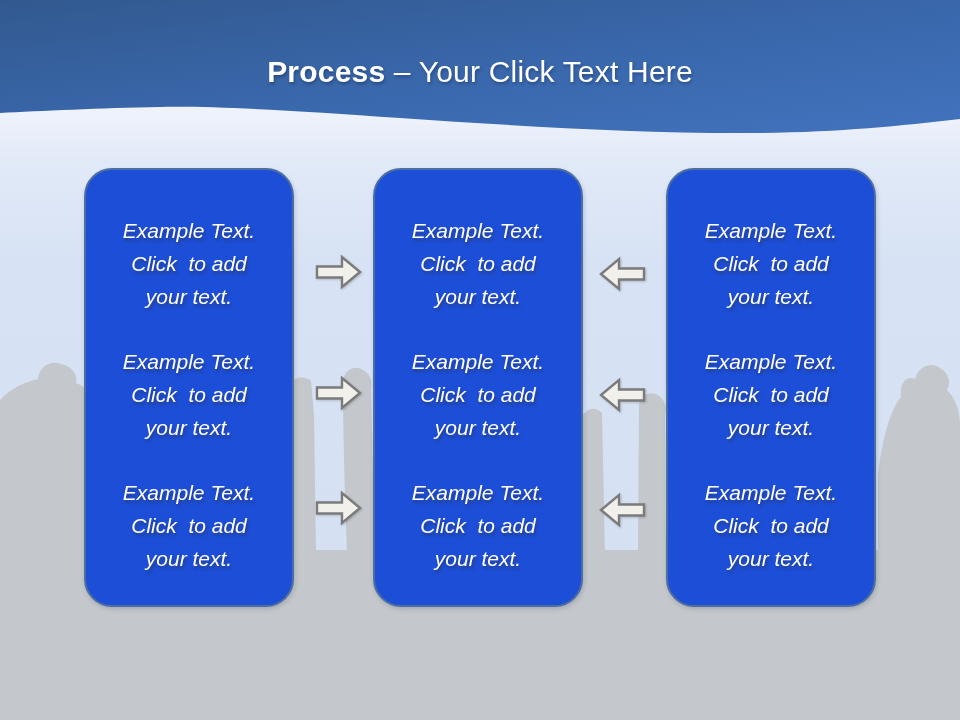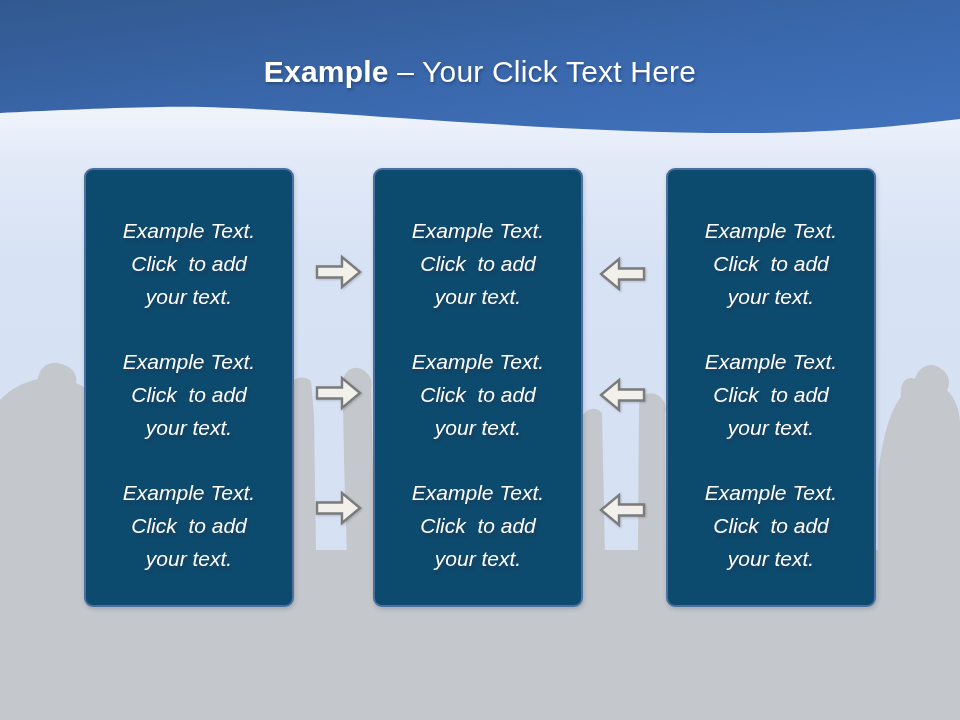--- a/index.html
+++ b/index.html
@@ -58,23 +58,23 @@
   }
   .title .bold { font-weight: 700; }
 
   
   .pbox {
     position: absolute;
     top: 168px;
     width: 210px;
     height: 439px;
     box-sizing: border-box;
-    background: #0c4a6e;
+    background: #1d4ed8;
     border: 2.5px solid #4d6f9f;
-    border-radius: 9px;
+    border-radius: 28px;
     display: flex;
     flex-direction: column;
     justify-content: center;
     align-items: center;
     gap: 32px;
     padding-top: 14px;
     box-shadow: 1px 2px 4px rgba(60, 80, 110, 0.25);
   }
   .pbox.b0 { left: 84px; }
   .pbox.b1 { left: 373px; }
@@ -136,21 +136,21 @@
       <defs>
         <linearGradient id="hdrGrad" x1="0" y1="0" x2="1" y2="1">
           <stop offset="0" stop-color="#32598f"></stop>
           <stop offset="0.55" stop-color="#3a68ad"></stop>
           <stop offset="1" stop-color="#4173bd"></stop>
         </linearGradient>
       </defs>
       <path fill="url(#hdrGrad)" d="M0 0 H960 V119 C900 126 840 132 760 133 C640 134 520 126 400 118 C300 111 220 106 160 107 C100 108 40 111 0 113 Z"></path>
     </svg>
     <h1 class="title">
-      <span class="bold">Example</span>
+      <span class="bold">Process</span>
       <span>– Your Click Text Here</span>
     </h1>
   </div>
 
   <div class="pbox b0">
     <p class="ph">Example Text.
 Click  to add
 your text.</p>
     <p class="ph">Example Text.
 Click  to add

